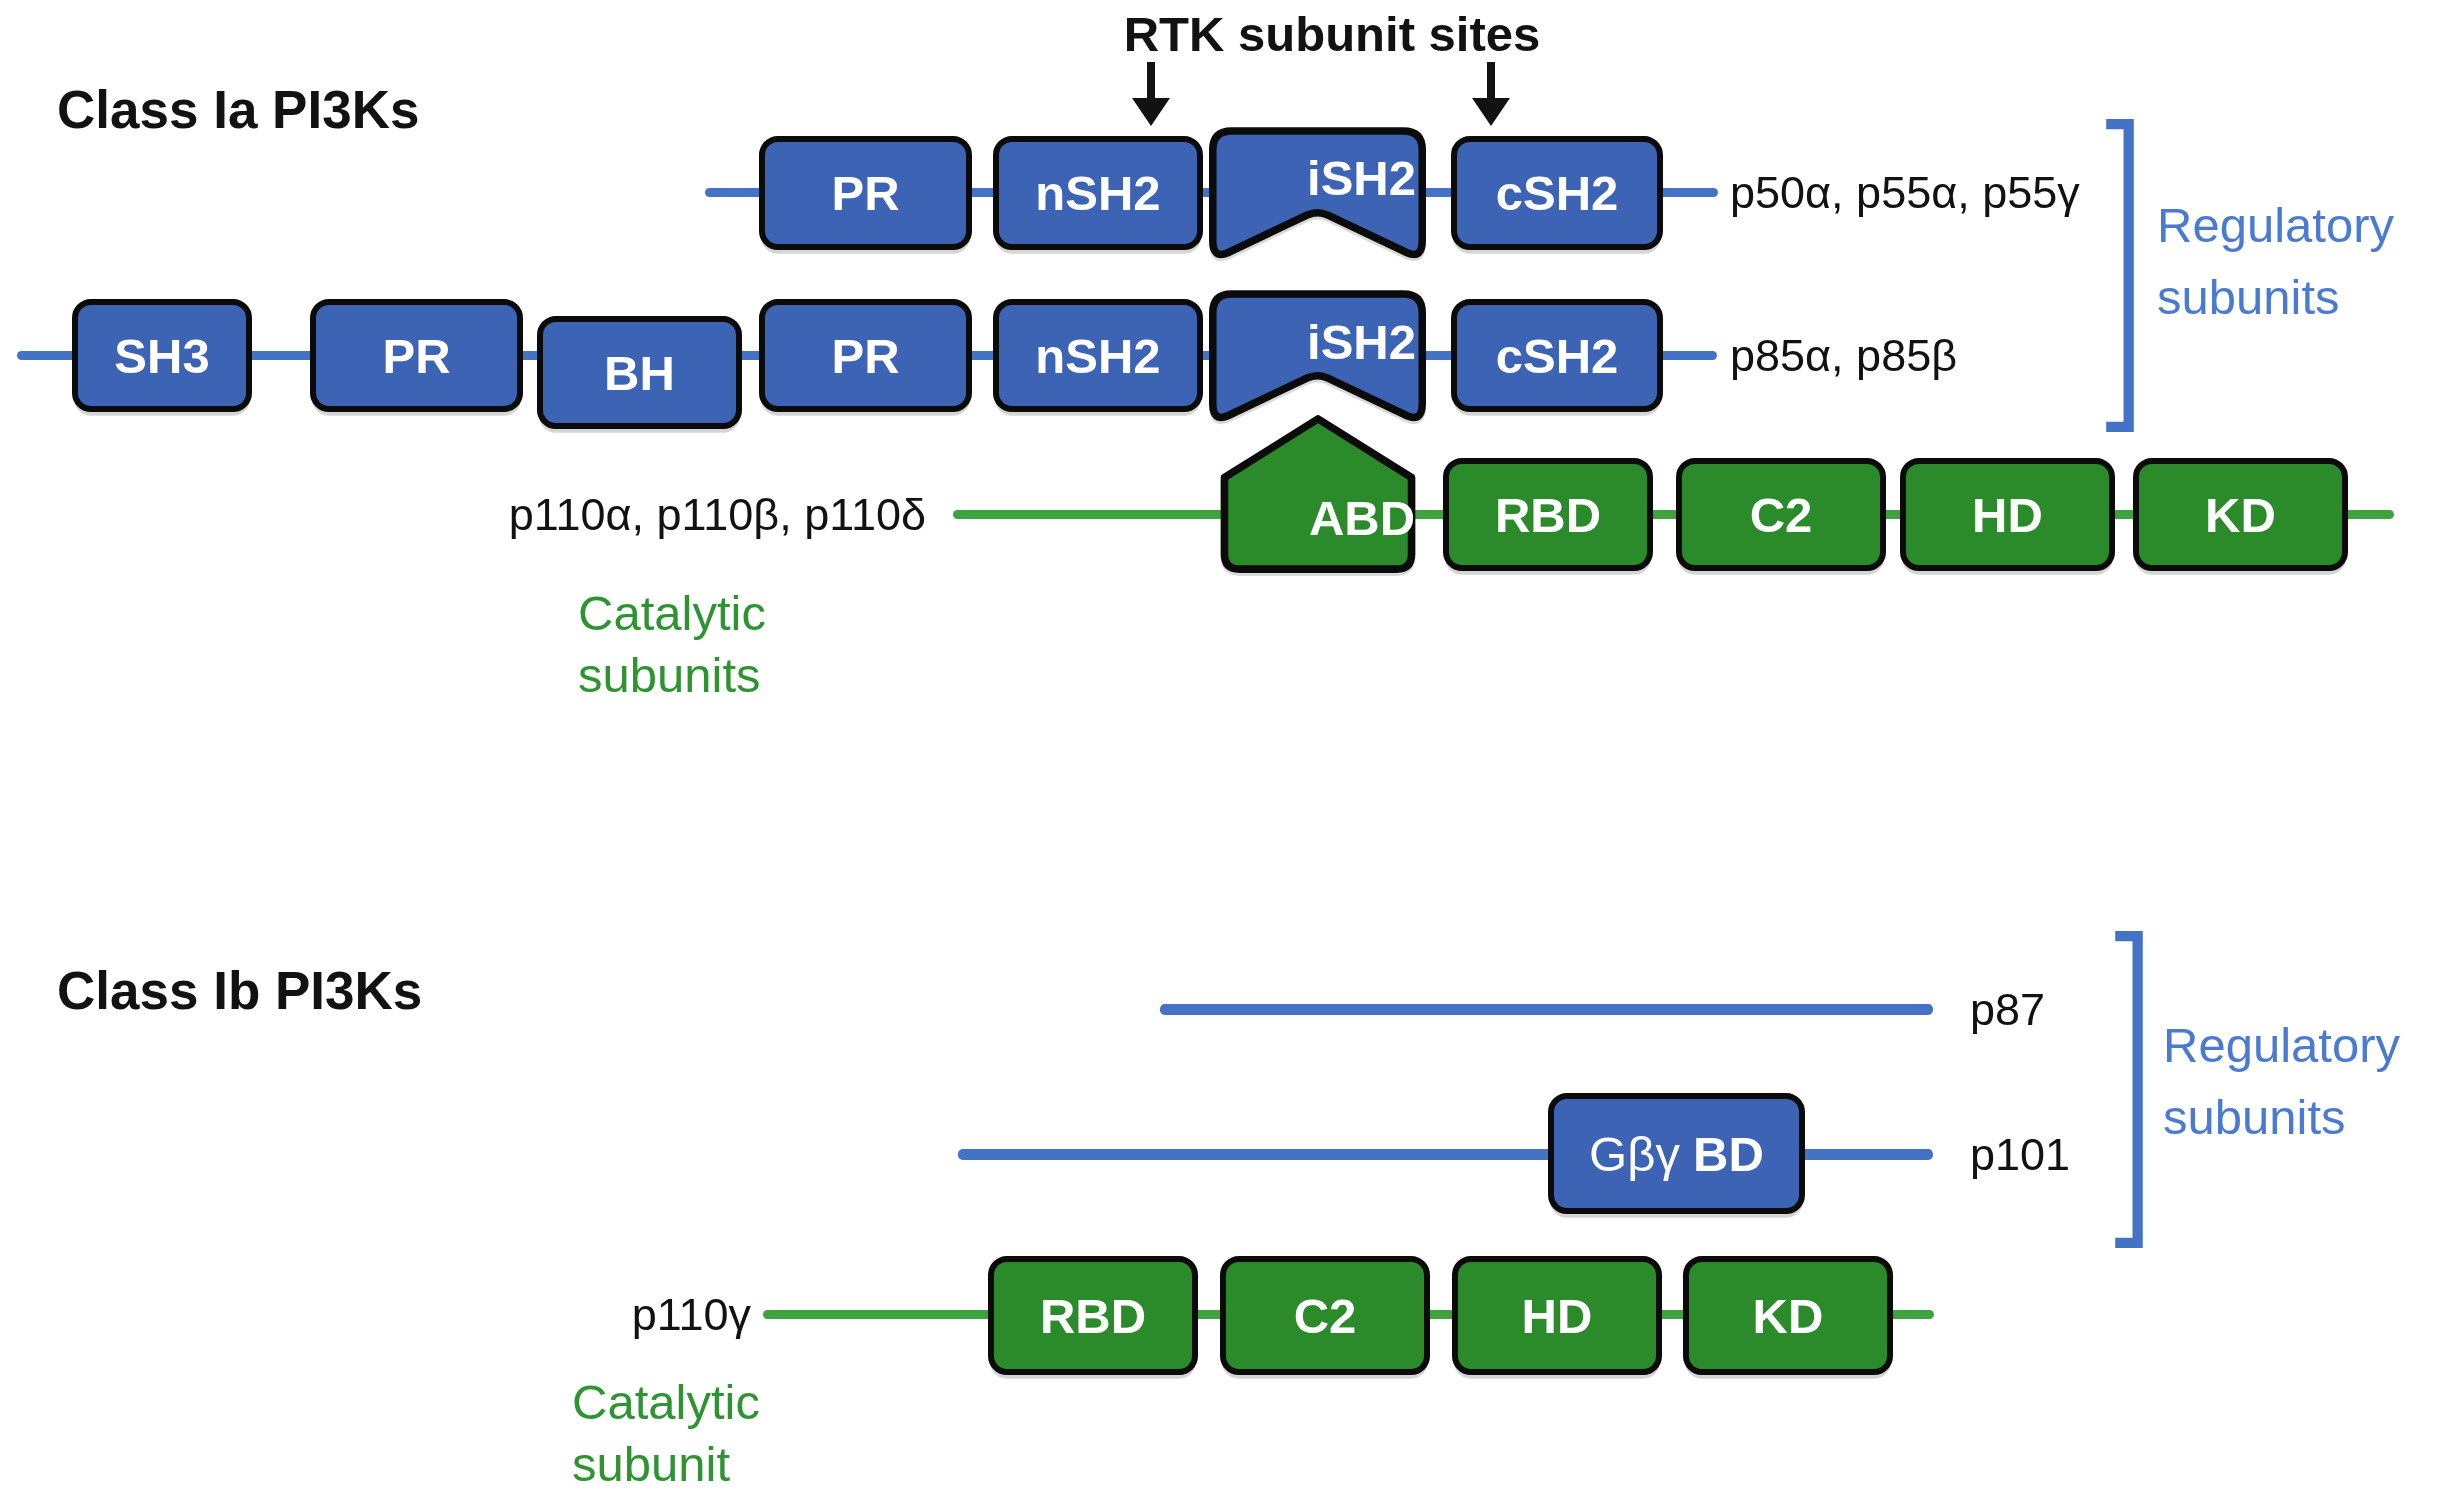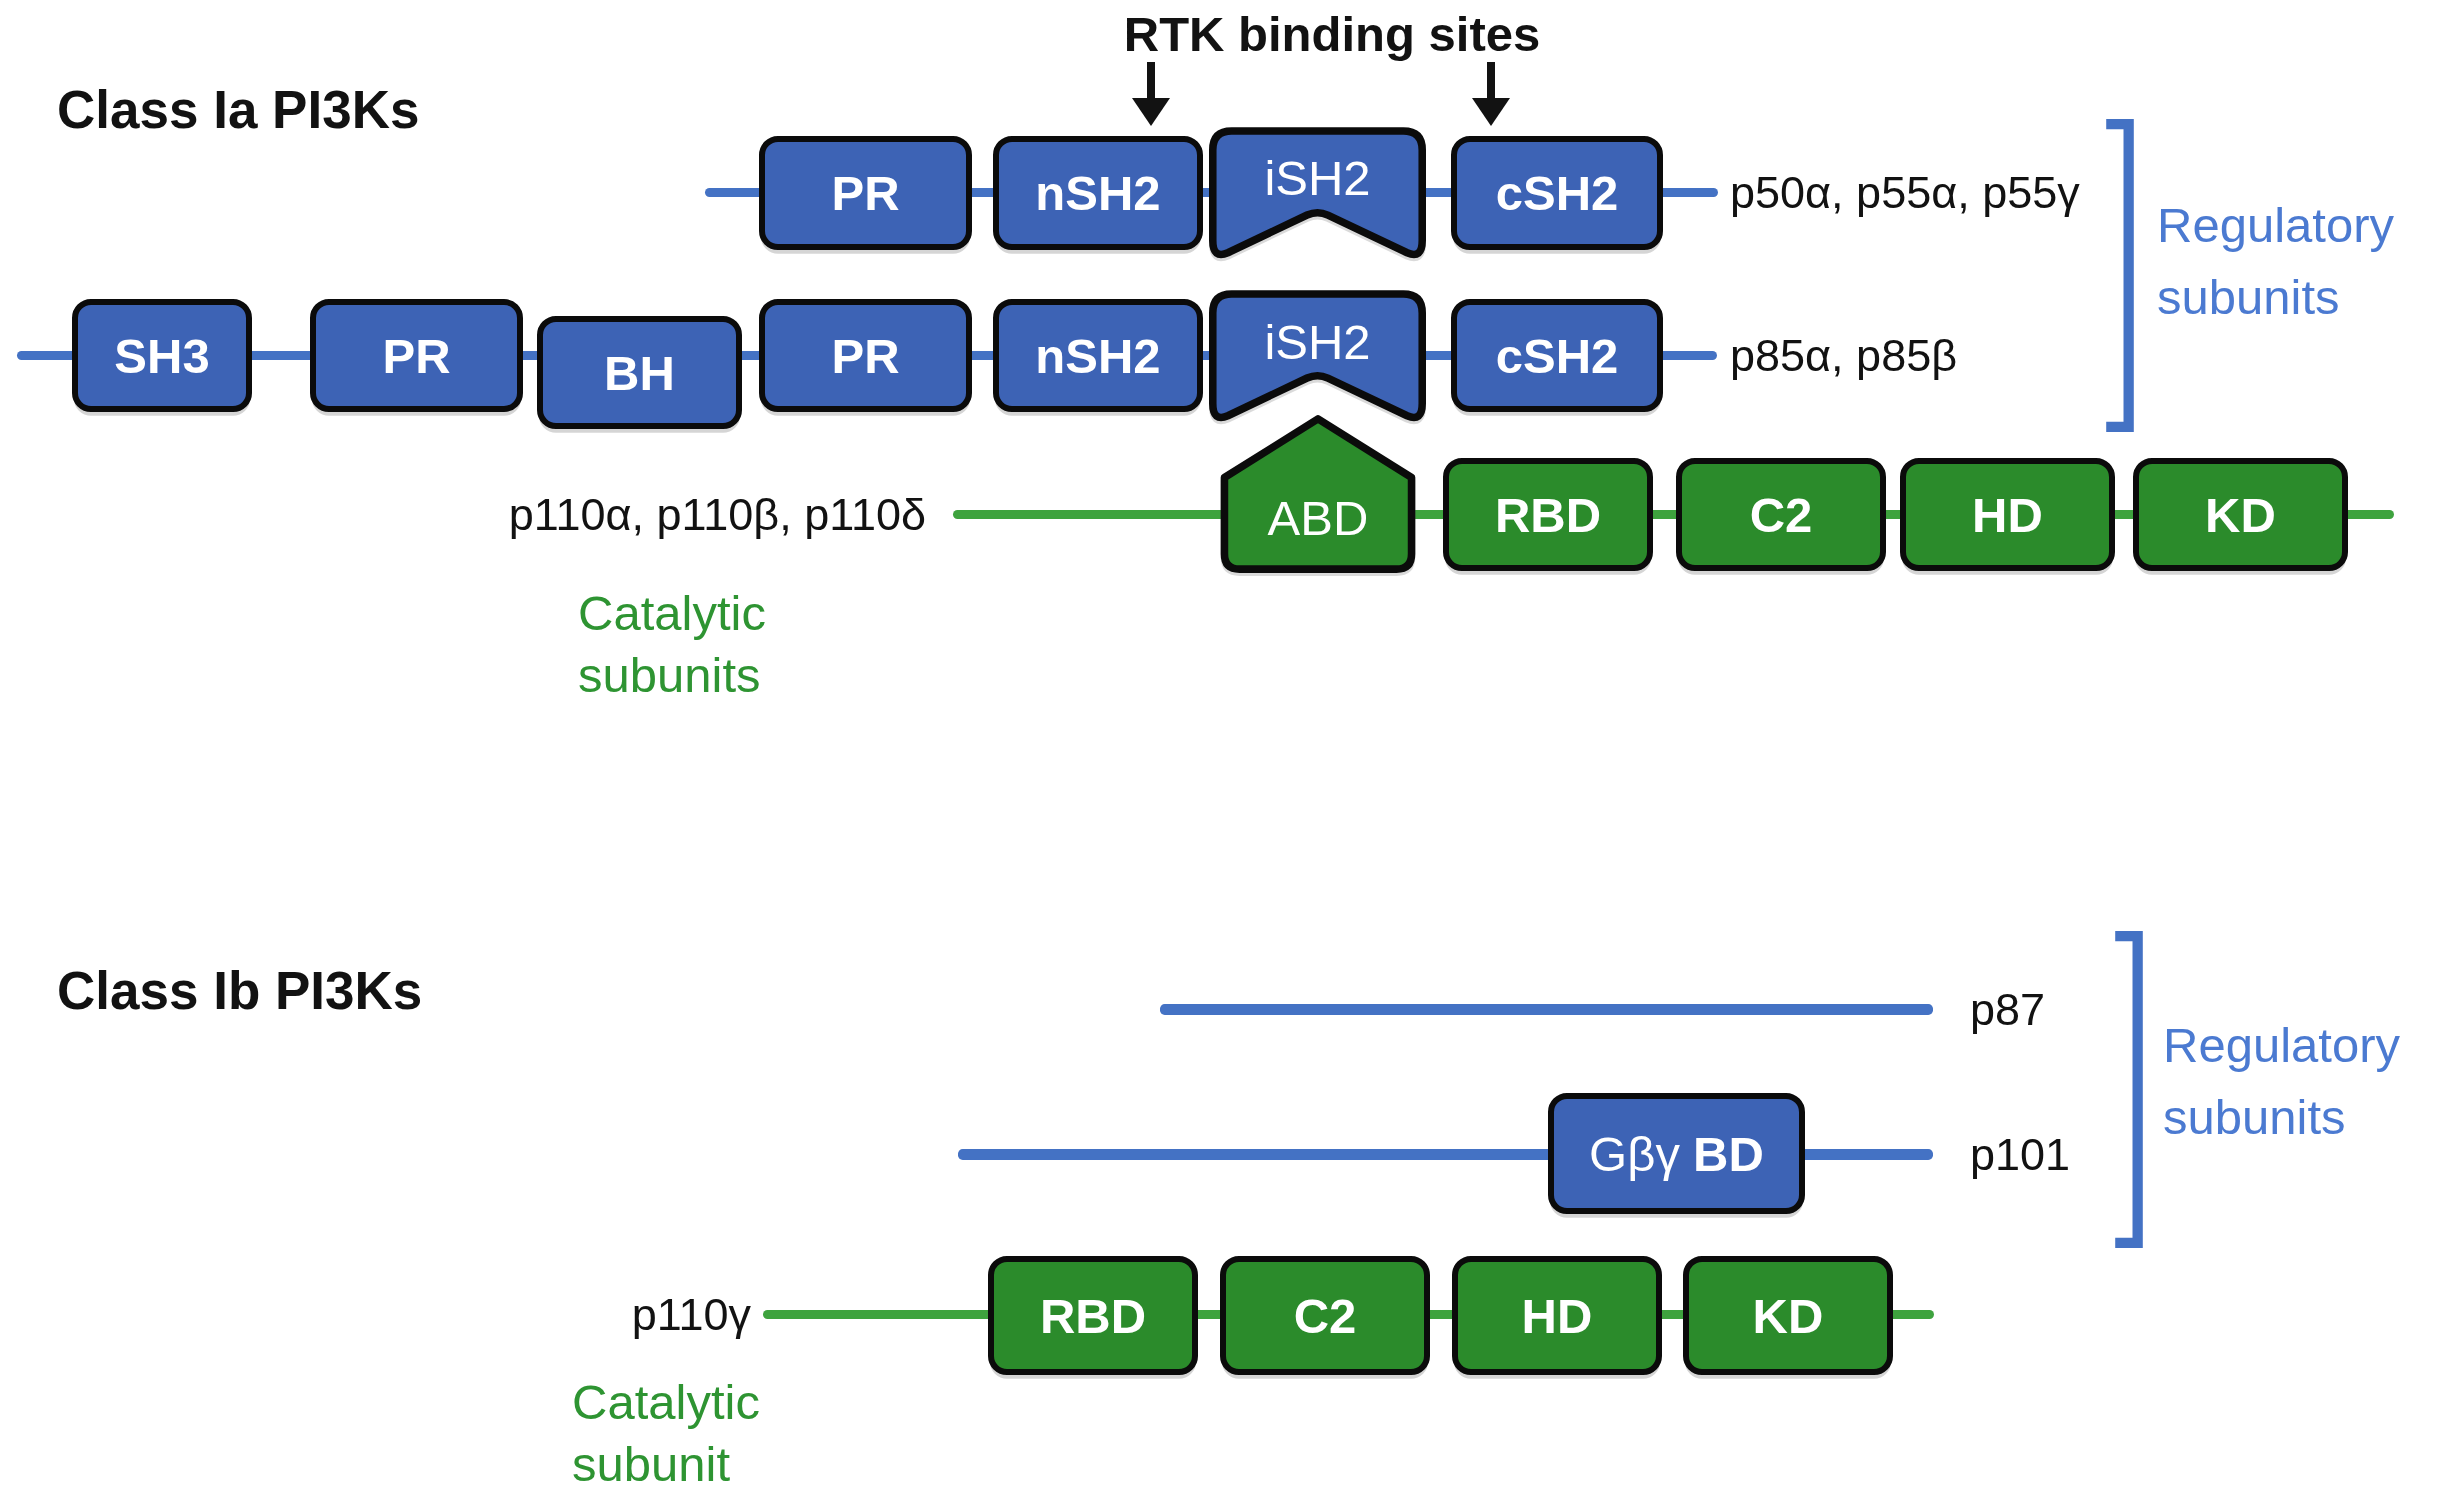--- a/index.html
+++ b/index.html
@@ -28,38 +28,38 @@
   .protein-label{
     position:absolute;display:flex;align-items:center;
     font-size:45px;color:var(--ink);white-space:nowrap;
   }
   .protein-label.right-align{justify-content:flex-end;}
   .caption{position:absolute;font-size:49px;line-height:62px;white-space:nowrap;}
   .caption.blue{color:var(--blue-text);line-height:72px;}
   .caption.green{color:var(--green-text);}
   .shape-label{
     position:absolute;display:flex;align-items:center;justify-content:center;
-    color:var(--white);font-weight:normal;font-size:49px;pointer-events:none;
+    color:var(--white);font-weight:bold;font-size:49px;pointer-events:none;margin-left:44px;
   }
   .rtk{position:absolute;font-weight:bold;font-size:49px;color:var(--ink);text-align:center;}
   .arrow-shaft{position:absolute;width:7.6px;height:40px;background:var(--ink);}
   .arrow-head{
     position:absolute;width:0;height:0;
     border-left:19px solid transparent;border-right:19px solid transparent;
     border-top:28px solid var(--ink);
   }
   svg.shape{position:absolute;overflow:visible;filter:drop-shadow(0 3.8px 0 rgba(150,150,150,0.35));}
   svg.bracket{position:absolute;overflow:visible;}
 </style>
 </head>
 <body>
 
 <div class="title" style="left:57px;top:79px;">Class Ia PI3Ks</div>
 
-<div class="rtk" style="left:1063px;top:5.7px;width:538px;">RTK binding sites</div>
+<div class="rtk" style="left:1063px;top:5.7px;width:538px;">RTK subunit sites</div>
 <div>
   <div class="arrow-shaft" style="left:1147px;top:62px;"></div>
   <div class="arrow-head" style="left:1132px;top:98px;"></div>
 </div>
 <div>
   <div class="arrow-shaft" style="left:1487px;top:62px;"></div>
   <div class="arrow-head" style="left:1472px;top:98px;"></div>
 </div>
 
 <div class="hline blue" style="left:705px;top:188px;width:1013px;height:9.4px;"></div>

